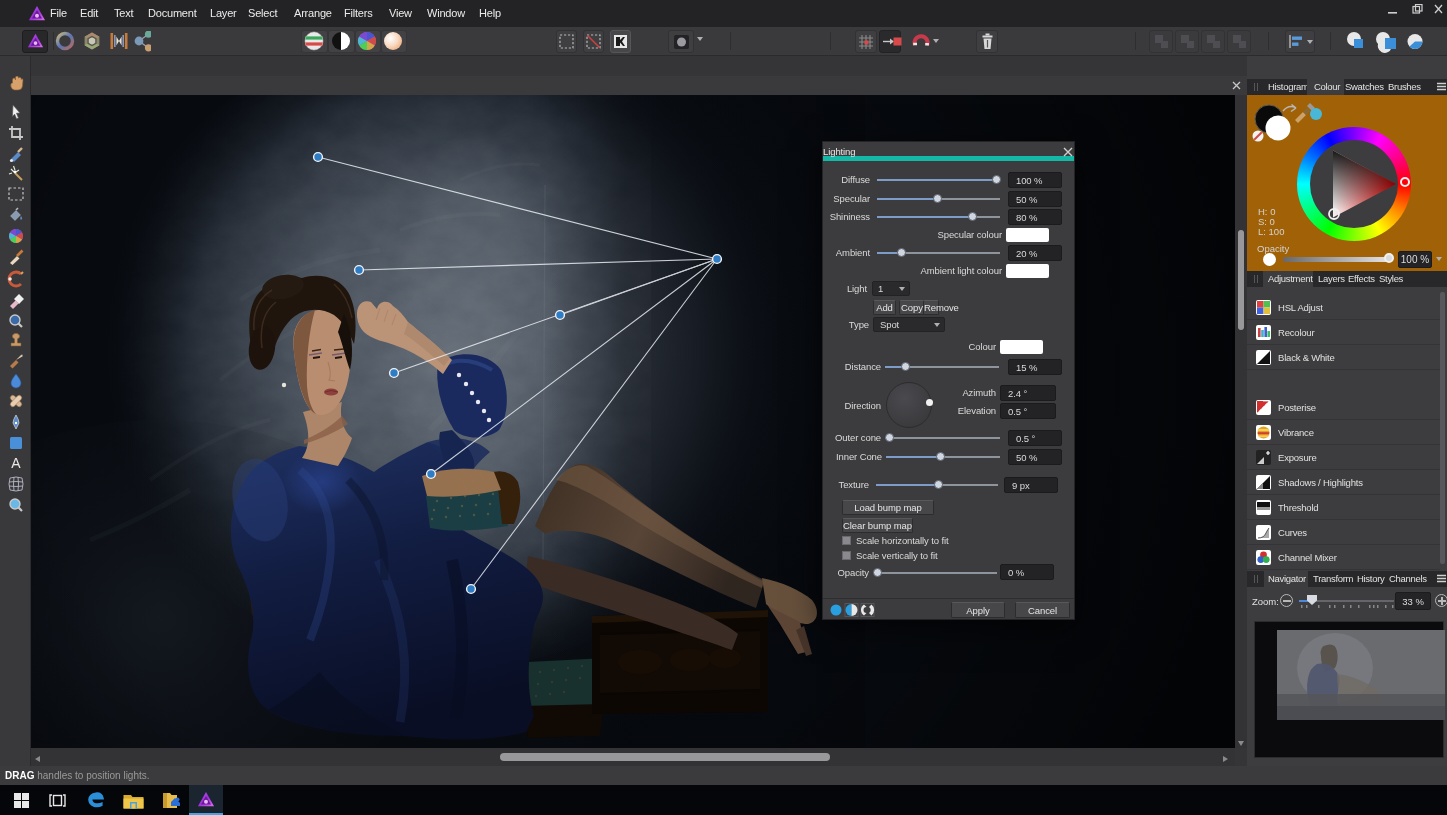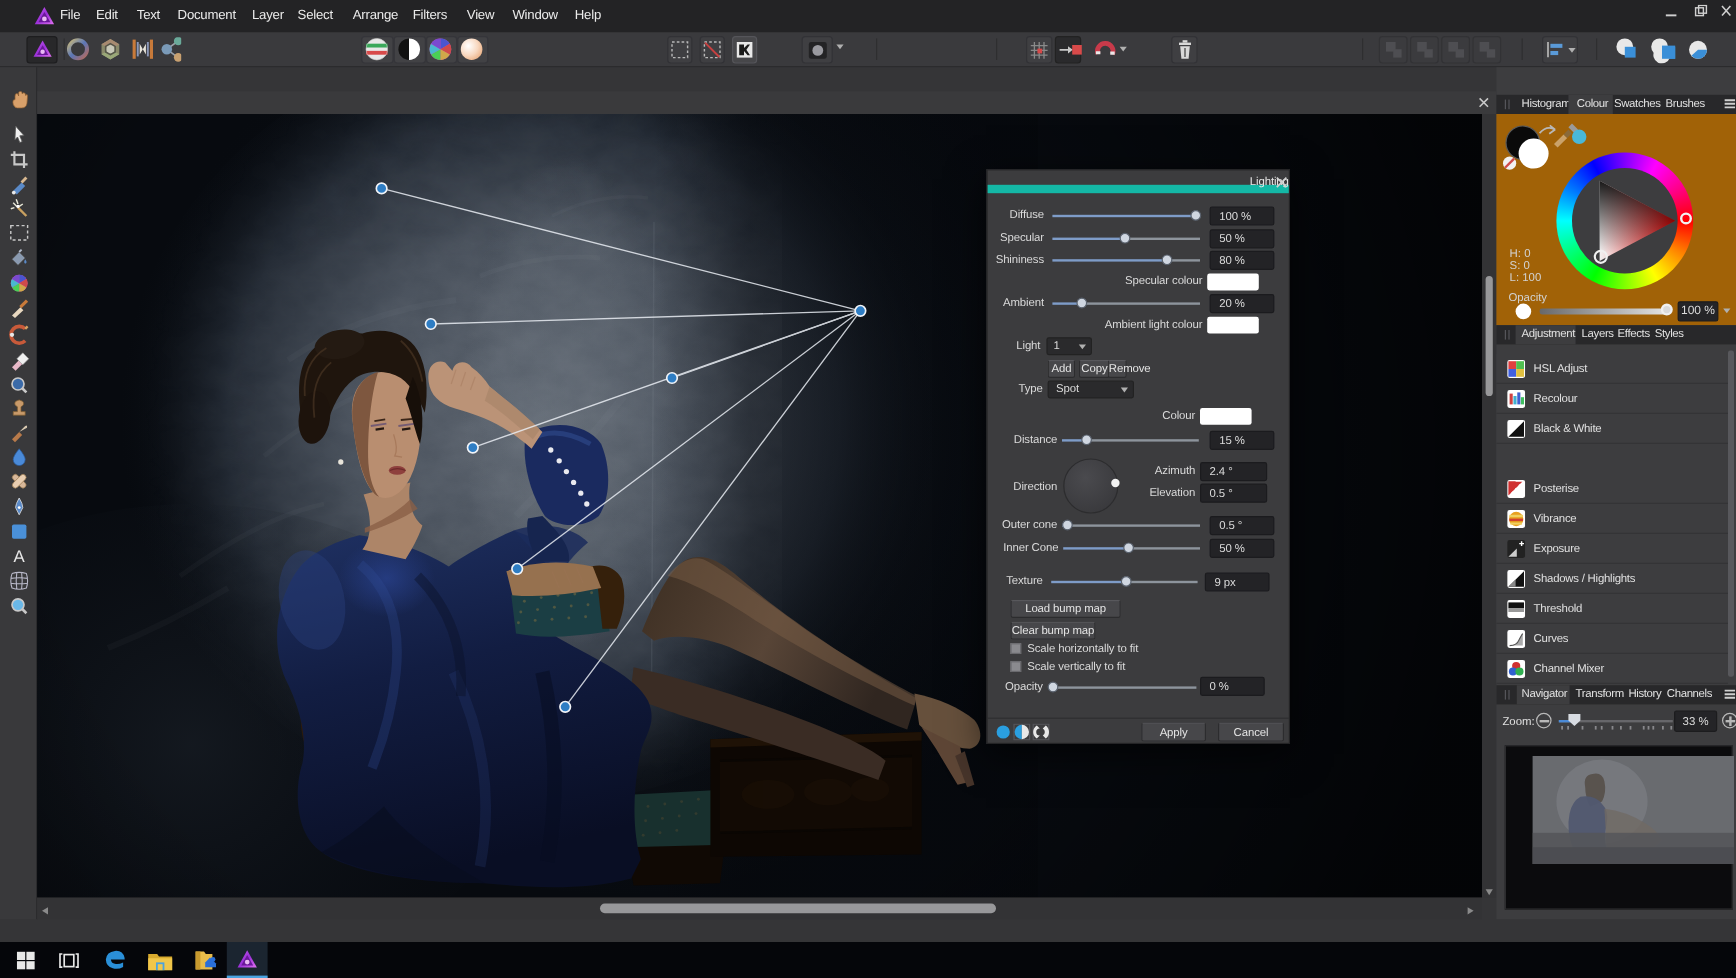--- a/index.html
+++ b/index.html
@@ -739,21 +739,21 @@
         <path d="M44 26 Q42 16 50 15 Q58 13 60 21 Q62 30 58 38 L48 42 Q44 34 44 26 Z" fill="#4a4038" opacity="0.95"></path>
         <path d="M40 34 Q52 32 58 40 Q64 46 62 56 Q59 70 62 78 L34 78 Q28 62 31 48 Q33 38 40 34 Z" fill="#414a66" opacity="0.95"></path>
         <path d="M60 44 Q78 46 94 56 Q104 62 108 70 L102 76 L62 76 Z" fill="#6a6057" opacity="0.8"></path>
         <rect y="64" width="168" height="26" fill="#46464a" opacity="0.85"></rect>
         <rect y="76" width="168" height="14" fill="#3b3b3f" opacity="0.9"></rect>
         <rect width="168" height="90" fill="#8a8c90" opacity="0.22"></rect>
       </svg>
     </div>
   </div>
   <div class="abs" id="dialog">
-    <div class="abs" style="left:0;top:0;width:100%;height:19px;border-bottom:7px solid #14b8a6;text-align:right;line-height:19px;color:#e8e8e8">Lighting</div>
+    <div class="abs" style="left:0;top:0;width:100%;height:19px;border-bottom:5px solid #14b8a6;text-align:left;line-height:19px;color:#e8e8e8">Lighting</div>
     <svg class="abs" style="left:240px;top:5px" width="10" height="10" viewBox="0 0 10 10">
         <path d="M1 1 L9 9 M9 1 L1 9" stroke="#d0d0d0" stroke-width="1.4"></path>
       </svg>
     <div class="dlabel" style="left:0;top:32px;width:47px">Diffuse</div>
     <div class="dtrackb" style="left:54px;top:37px;width:119px"></div>
       <div class="dtrack" style="left:173px;top:37px;width:4px"></div>
     <div class="dhandle" style="left:169px;top:33px"></div>
     <div class="dvbox" style="left:185px;top:30px">100 %</div>
     <div class="dlabel" style="left:0;top:51px;width:47px">Specular</div>
     <div class="dtrackb" style="left:54px;top:56px;width:60px"></div>
@@ -829,20 +829,23 @@
       <rect x="16" y="0.5" width="13" height="13" fill="none" stroke="#55555a" stroke-width="1"></rect>
       <path d="M22.5 1 A6 6 0 0 0 22.5 13 Z" fill="#2a9fe0"></path>
         <path d="M22.5 1 A6 6 0 0 1 22.5 13 Z" fill="#e8e8e8"></path>
       <rect x="32" y="0.5" width="13" height="13" fill="none" stroke="#55555a" stroke-width="1"></rect>
       <path d="M35 1.5 A6.5 6.5 0 0 0 35 12.5 L37.5 10 A3 3 0 0 1 37.5 4 Z" fill="#e8e8e8"></path>
         <path d="M40 4 A3.5 3.5 0 0 1 40 10 L42.5 12.5 A7 7 0 0 0 42.5 1.5 Z" fill="#e8e8e8"></path>
     </svg>
     <div class="dbtn" style="left:128px;top:460px;width:54px;height:16px;line-height:15px">Apply</div>
     <div class="dbtn" style="left:192px;top:460px;width:55px;height:16px;line-height:15px">Cancel</div>
   </div>
+  <div class="abs" id="statusbar">
+    <span style="position:absolute;left:5px;top:4px"><b style="color:#fff">DRAG</b> handles to position lights.</span>
+  </div>
   <div class="abs" id="taskbar">
     <svg class="abs" style="left:14px;top:8px" width="15" height="15" viewBox="0 0 15 15">
         <g fill="#e8e8e8">
           <rect width="7" height="7"></rect>
           <rect x="8" width="7" height="7"></rect>
           <rect y="8" width="7" height="7"></rect>
           <rect x="8" y="8" width="7" height="7"></rect>
         </g>
       </svg>
     <svg class="abs" style="left:49px;top:8px" width="17" height="15" viewBox="0 0 17 15">

